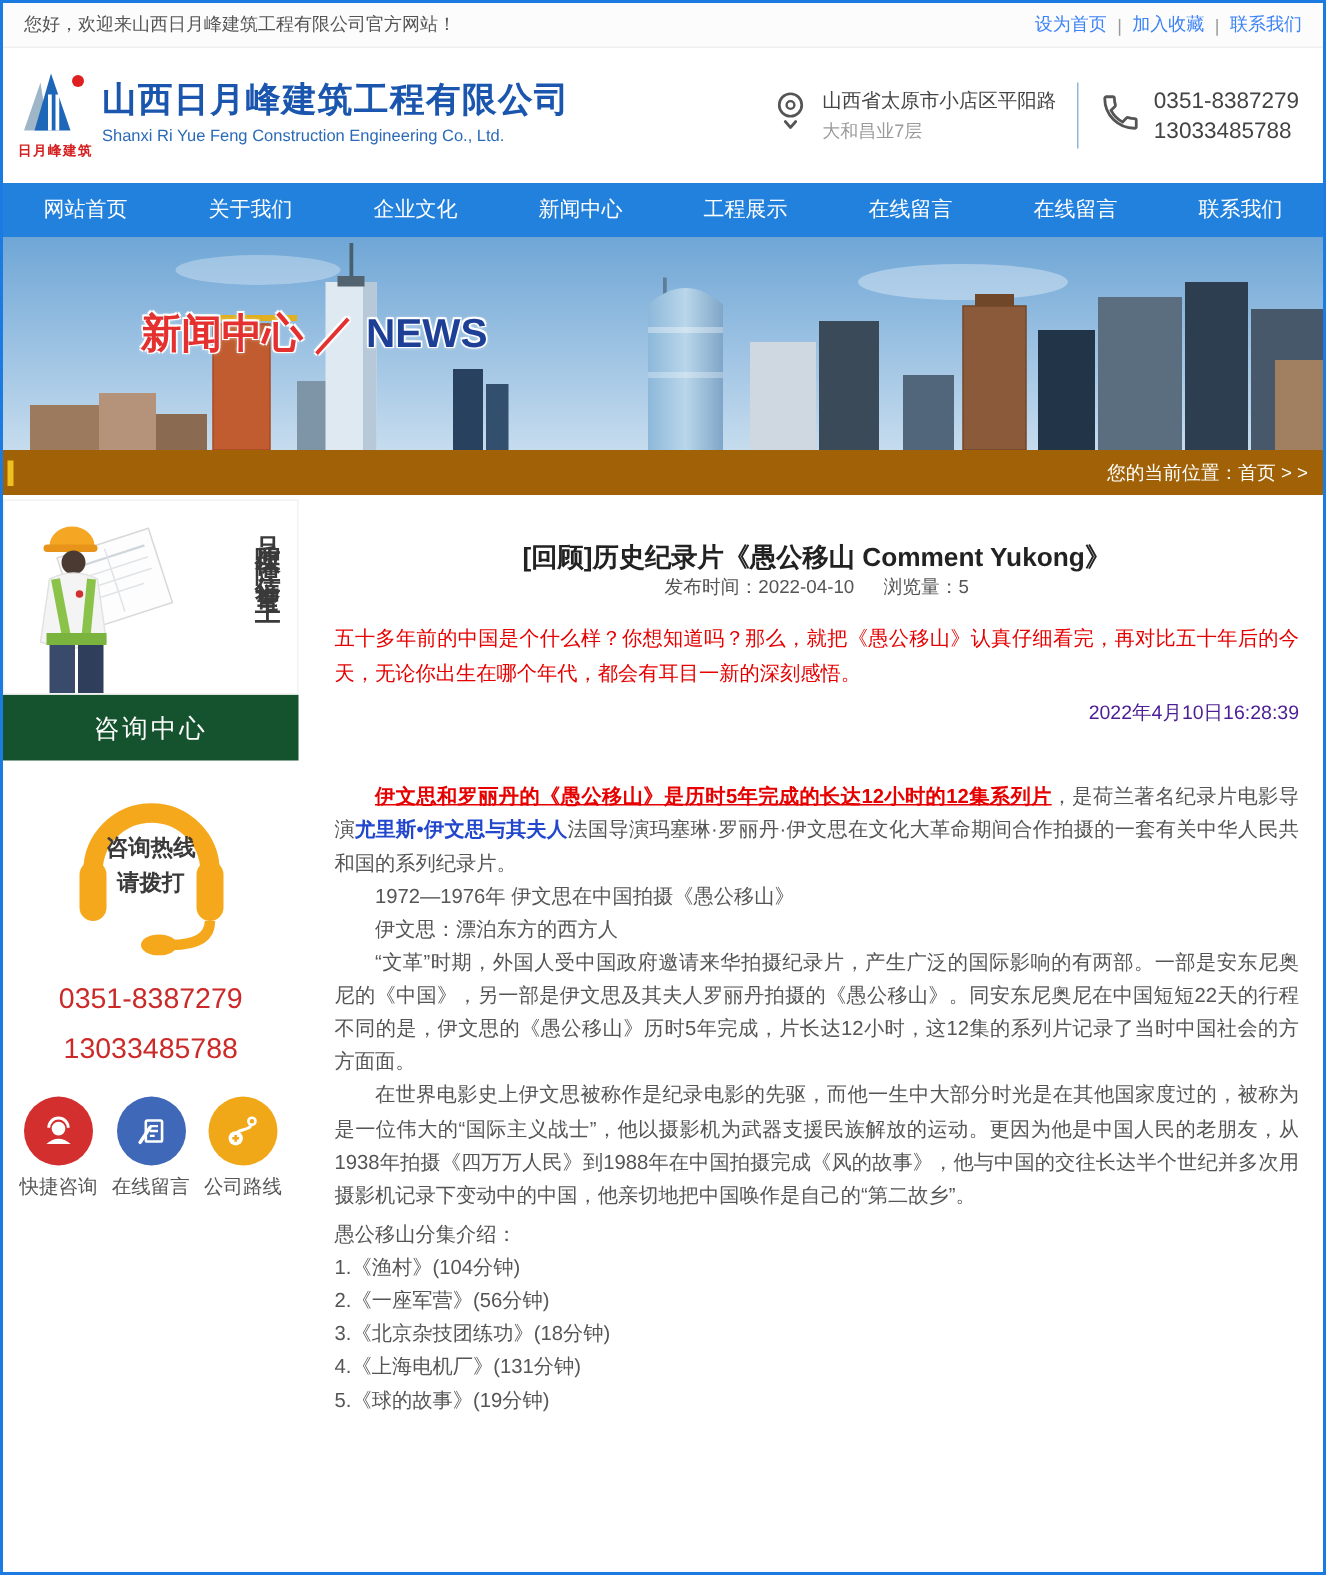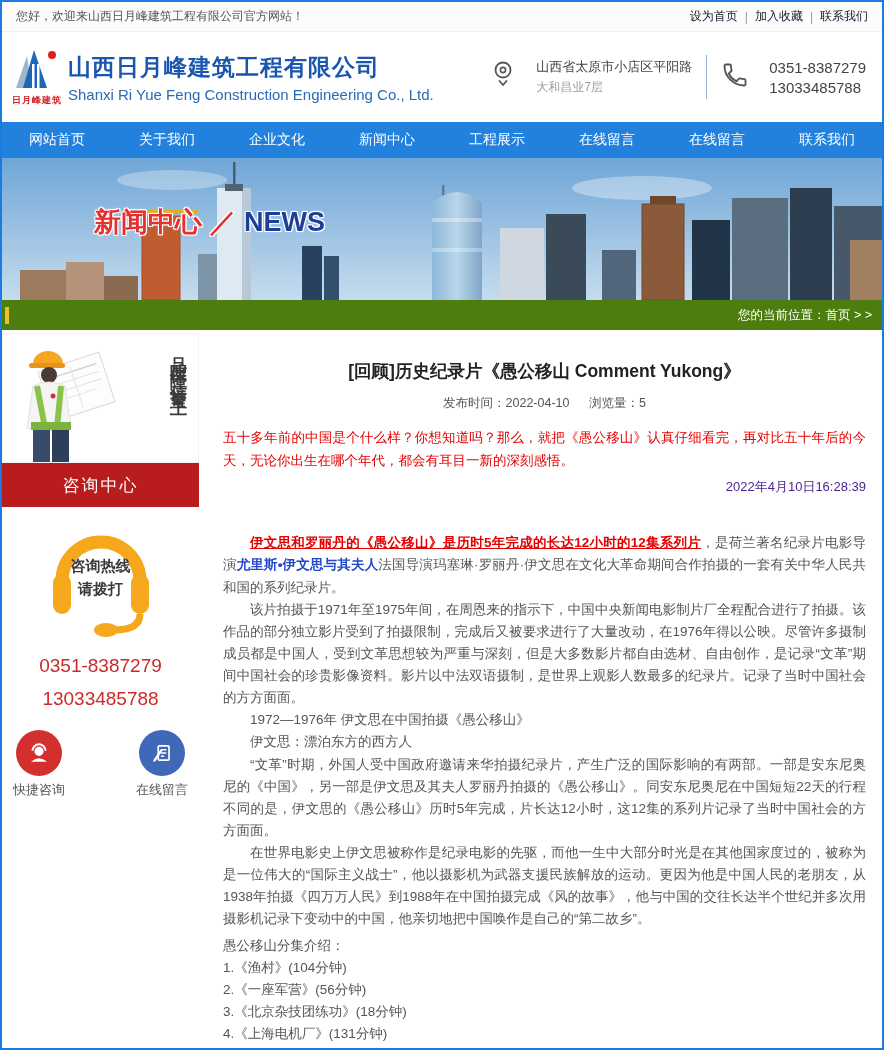--- a/index.html
+++ b/index.html
@@ -7,34 +7,34 @@
     width: 888px; height: 1054px; margin: 0; background: #fff;
     font-family: "Liberation Sans", "DejaVu Sans", sans-serif;
     color: #444; overflow: hidden;
   }
   .page { width: 884px; height: 1050px; border: 2px solid #1c7be0; background: #fff; overflow: hidden; }
 
   
   .topbar { height: 30px; display: flex; align-items: center; justify-content: space-between;
     padding: 0 14px; font-size: 12px; color: #555; background: #fcfcfc; border-bottom: 1px solid #f0f0f0; }
   .topbar-links { display: flex; align-items: center; gap: 7px; }
-  .topbar-links .lnk { cursor: pointer; color: #0f172a; }
+  .topbar-links .lnk { cursor: pointer; color: #3b82f6; }
   .topbar-links .sep { color: #999; }
 
   
   .header { height: 90px; display: flex; align-items: center; padding: 0 10px; background: #fff; }
   .logo-wrap { display: flex; align-items: flex-start; gap: 8px; }
   .logo-icon { width: 48px; text-align: center; }
   .logo-caption { font-size: 9px; color: #d42020; font-weight: bold; letter-spacing: 1px; white-space: nowrap; }
   .company { display: flex; flex-direction: column; justify-content: center; margin-top: 4px; }
   .company-cn { font-size: 23px; font-weight: bold; color: #1a55ae; letter-spacing: 1px; }
-  .company-en { font-size: 15px; color: #2a6ab8; margin-top: 3px; }
+  .company-en { font-size: 11px; color: #2a6ab8; margin-top: 3px; }
   .header-spacer { flex: 1; }
   .contact { display: flex; align-items: center; gap: 14px; padding-right: 6px; }
-  .contact-group { display: flex; align-items: center; gap: 20px; }
+  .contact-group { display: flex; align-items: center; gap: 8px; }
   .contact-lines { display: flex; flex-direction: column; gap: 3px; }
   .addr1 { font-size: 13px; color: #444; }
   .addr2 { font-size: 12px; color: #9a9a9a; }
   .tel { font-size: 15px; color: #444; }
   .v-divider { width: 1px; height: 44px; background: #2a6ab8; opacity: .5; }
 
   
   .nav { height: 36px; background: #2181dd; display: flex; }
   .nav-item { flex: 1; display: flex; align-items: center; justify-content: center;
     color: #fff; font-size: 14px; cursor: pointer; }
@@ -42,48 +42,48 @@
   
   .banner { position: relative; height: 142px; overflow: hidden; }
   .banner svg { display: block; }
   .banner-title { position: absolute; left: 92px; top: 46px; font-size: 27px; font-weight: bold; white-space: nowrap; }
   .bt-cn, .bt-sep { color: #e53030;
     text-shadow: -1px -1px 0 #fff, 1px -1px 0 #fff, -1px 1px 0 #fff, 1px 1px 0 #fff, 0 0 3px #fff; }
   .bt-en { color: #1d3f96; font-weight: bold;
     text-shadow: -1px -1px 0 #fff, 1px -1px 0 #fff, -1px 1px 0 #fff, 1px 1px 0 #fff, 0 0 3px #fff; }
 
   
-  .crumbbar { height: 30px; background: #4d7c0f; display: flex; align-items: center; }
+  .crumbbar { height: 30px; background: #a16207; display: flex; align-items: center; }
   .crumb-accent { width: 4px; height: 17px; background: #f0c020; margin-left: 3px; }
   .crumb-spacer { flex: 1; }
   .crumb-label { color: #fff; font-size: 12.5px; margin-right: 10px; cursor: pointer; }
 
   
   .content { display: flex; align-items: flex-start; padding-top: 3px; }
   .sidebar { width: 197px; flex: 0 0 197px; }
   .side-image { position: relative; height: 130px; background: #fff; border: 1px solid #f2f2f2; overflow: hidden; }
   .slogans { position: absolute; right: 8px; top: 10px; writing-mode: vertical-rl; display: flex; gap: 6px; }
   .slogans span { font-size: 17px; color: #3a3a3a; font-weight: 600; letter-spacing: 5px; }
-  .consult-bar { height: 44px; background: #b91c1c; color: #fff; font-size: 17px;
+  .consult-bar { height: 44px; background: #14532d; color: #fff; font-size: 17px;
     display: flex; align-items: center; justify-content: center; letter-spacing: 2px; cursor: pointer; }
   .hotline { position: relative; padding-top: 12px; text-align: center; }
   .hotline-text { position: absolute; left: 0; right: 0; top: 48px; text-align: center;
     font-size: 15px; font-weight: bold; color: #3a3a3a; line-height: 1.5; }
   .side-phones { text-align: center; font-size: 19px; color: #cc2929; line-height: 1.75; margin-top: 8px; }
   .quick-links { display: flex; justify-content: space-between; padding: 14px 8px 0 8px; }
   .quick-item { width: 58px; text-align: center; cursor: pointer; }
   .quick-circle { width: 46px; height: 46px; border-radius: 50%; margin: 0 auto;
     display: flex; align-items: center; justify-content: center; }
   .qc-red { background: #d32f2f; } .qc-blue { background: #3f68b8; } .qc-orange { background: #f0a818; }
   .quick-label { font-size: 13px; color: #555; margin-top: 5px; white-space: nowrap; }
 
   
   .main { flex: 1; padding: 26px 16px 0 24px; }
   .art-title { text-align: center; font-size: 17.5px; font-weight: bold; color: #222; }
-  .art-meta { text-align: center; font-size: 12.5px; color: #555; margin-top: 12px; }
+  .art-meta { text-align: center; font-size: 12.5px; color: #555; }
   .art-meta span { margin: 0 8px; }
   .art-intro { color: #e60000; font-size: 13.5px; line-height: 1.68; margin-top: 15px; text-align: justify; }
   .art-datetime { color: #4c1d95; font-size: 13px; text-align: right; margin-top: 6px; }
   .art-body { margin-top: 36px; font-size: 13.5px; color: #555; line-height: 1.64; }
   .art-body p { text-indent: 2em; text-align: justify; }
   .seg-red { color: #e60000; font-weight: bold; text-decoration: underline; }
   .seg-blue { color: #2247cc; font-weight: bold; }
   .ep-title { margin-top: 4px; font-size: 13.5px; color: #555; line-height: 1.64; }
   .ep-list { list-style: none; font-size: 13.5px; color: #555; line-height: 1.64; }
 </style>
@@ -286,35 +286,46 @@
             <svg width="26" height="26" viewBox="0 0 24 24">
               <rect x="8.5" y="5.5" width="10" height="13" rx="1" fill="none" stroke="#fff" stroke-width="1.6"></rect>
               <line x1="11" y1="9" x2="16" y2="9" stroke="#fff" stroke-width="1.4"></line>
               <line x1="11" y1="12" x2="16" y2="12" stroke="#fff" stroke-width="1.4"></line>
               <line x1="11" y1="15" x2="14" y2="15" stroke="#fff" stroke-width="1.4"></line>
               <line x1="5" y1="19" x2="11" y2="10" stroke="#fff" stroke-width="2.2" stroke-linecap="round"></line>
             </svg>
           </div>
           <div class="quick-label">在线留言</div>
         </div>
+        <div class="quick-item">
+          <div class="quick-circle qc-orange">
+            <svg width="26" height="26" viewBox="0 0 24 24">
+              <path d="M7.5,15 C7.5,10 17,12.5 17,7.5" fill="none" stroke="#fff" stroke-width="1.8"></path>
+              <circle cx="17.5" cy="6" r="2.2" fill="none" stroke="#fff" stroke-width="1.6"></circle>
+              <circle cx="7.5" cy="16.5" r="4.4" fill="#fff"></circle>
+              <line x1="7.5" y1="14.4" x2="7.5" y2="18.6" stroke="#f0a818" stroke-width="1.6"></line>
+              <line x1="5.4" y1="16.5" x2="9.6" y2="16.5" stroke="#f0a818" stroke-width="1.6"></line>
+            </svg>
+          </div>
+          <div class="quick-label">公司路线</div>
+        </div>
       </div>
     </div>
 
     <div class="main">
       <div class="art-title">[回顾]历史纪录片《愚公移山 Comment Yukong》</div>
       <div class="art-meta">
         <span>发布时间：2022-04-10</span>
         <span>浏览量：5</span>
       </div>
       <div class="art-intro">五十多年前的中国是个什么样？你想知道吗？那么，就把《愚公移山》认真仔细看完，再对比五十年后的今天，无论你出生在哪个年代，都会有耳目一新的深刻感悟。</div>
       <div class="art-datetime">2022年4月10日16:28:39</div>
 
       <div class="art-body">
         <p><span class="seg-red">伊文思和罗丽丹的《愚公移山》是历时5年完成的长达12小时的12集系列片</span><span>，是荷兰著名纪录片电影导演</span><span class="seg-blue">尤里斯•伊文思与其夫人</span><span>法国导演玛塞琳·罗丽丹·伊文思在文化大革命期间合作拍摄的一套有关中华人民共和国的系列纪录片。</span></p>
-        <p>该片拍摄于1971年至1975年间，在周恩来的指示下，中国中央新闻电影制片厂全程配合进行了拍摄。该作品的部分独立影片受到了拍摄限制，完成后又被要求进行了大量改动，在1976年得以公映。尽管许多摄制成员都是中国人，受到文革思想较为严重与深刻，但是大多数影片都自由选材、自由创作，是记录“文革”期间中国社会的珍贵影像资料。影片以中法双语摄制，是世界上观影人数最多的纪录片。记录了当时中国社会的方方面面。</p>
         <p>1972—1976年 伊文思在中国拍摄《愚公移山》</p>
         <p>伊文思：漂泊东方的西方人</p>
         <p>“文革”时期，外国人受中国政府邀请来华拍摄纪录片，产生广泛的国际影响的有两部。一部是安东尼奥尼的《中国》，另一部是伊文思及其夫人罗丽丹拍摄的《愚公移山》。同安东尼奥尼在中国短短22天的行程不同的是，伊文思的《愚公移山》历时5年完成，片长达12小时，这12集的系列片记录了当时中国社会的方方面面。</p>
         <p>在世界电影史上伊文思被称作是纪录电影的先驱，而他一生中大部分时光是在其他国家度过的，被称为是一位伟大的“国际主义战士”，他以摄影机为武器支援民族解放的运动。更因为他是中国人民的老朋友，从1938年拍摄《四万万人民》到1988年在中国拍摄完成《风的故事》，他与中国的交往长达半个世纪并多次用摄影机记录下变动中的中国，他亲切地把中国唤作是自己的“第二故乡”。</p>
       </div>
 
       <div class="ep-title">愚公移山分集介绍：</div>
       <ul class="ep-list">
         <li>1.《渔村》(104分钟)</li>
         <li>2.《一座军营》(56分钟)</li>

